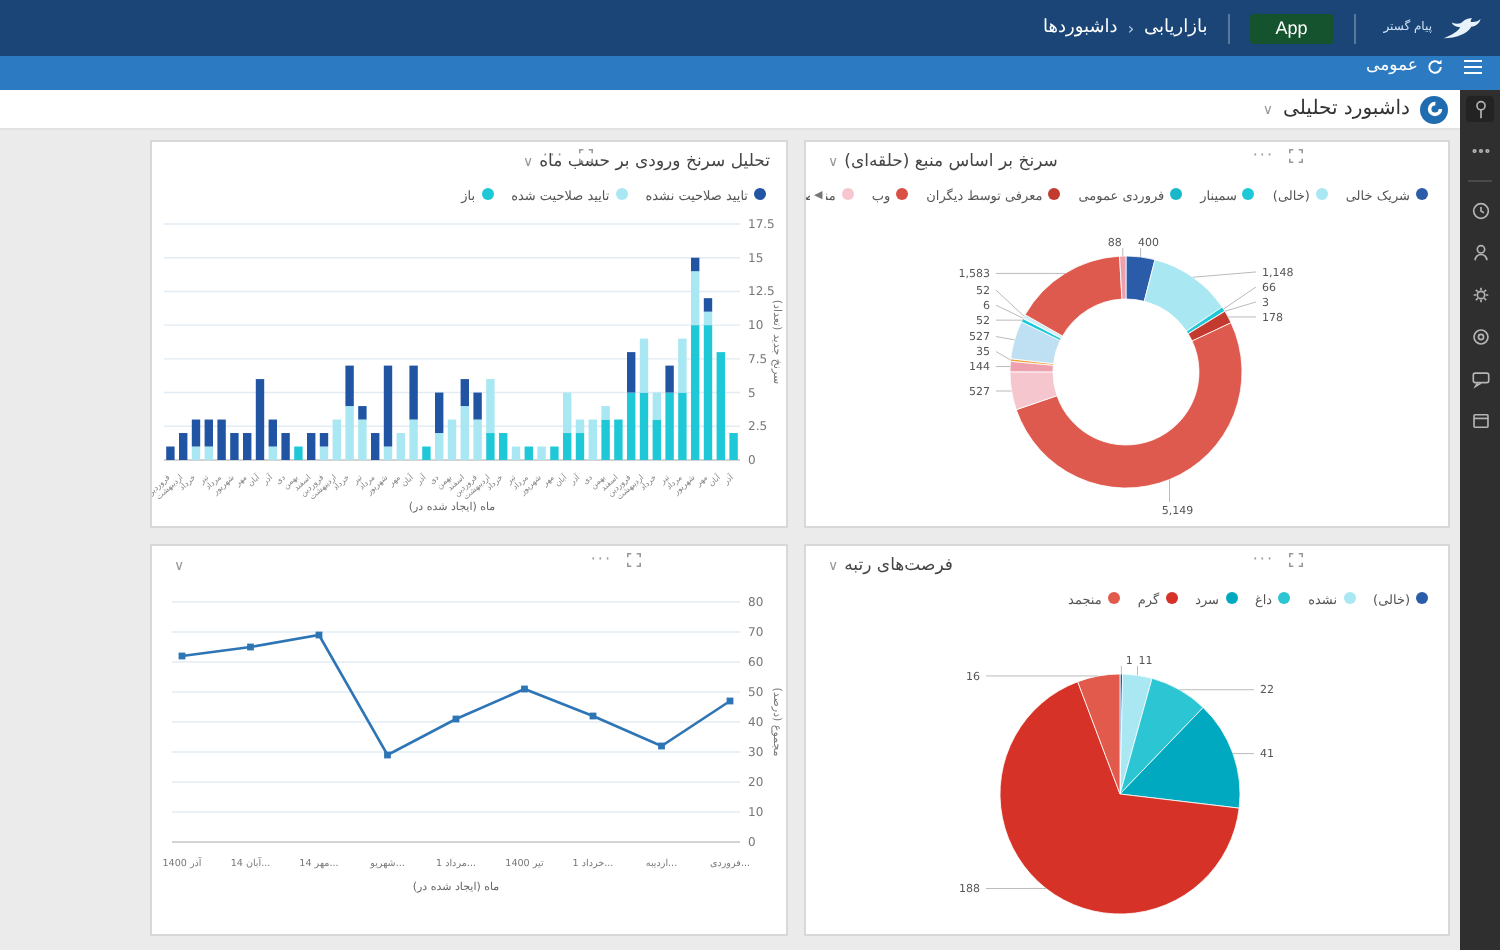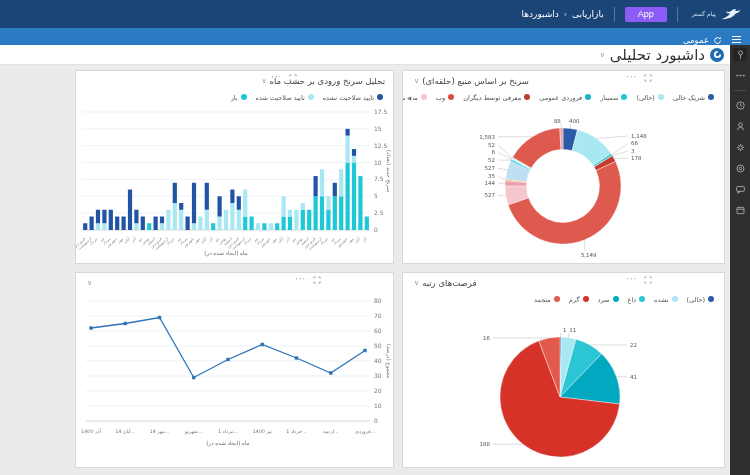--- a/index.html
+++ b/index.html
@@ -3,32 +3,32 @@
 <meta charset="utf-8">
 <style>
   *{margin:0;padding:0;box-sizing:border-box}
   body{font-family:"DejaVu Sans","Liberation Sans",sans-serif;background:#888;display:flex;justify-content:flex-start}
   .screen{position:relative;width:750px;height:475px;background:#ebebeb;overflow:hidden}
   
   .topbar{height:28px;background:#1a4576;display:flex;direction:rtl;align-items:center;color:#fff;padding:0 8px;gap:10px}
   .logo{display:flex;align-items:center;gap:4px;padding-left:4px}
   .logo-text{font-size:6px;color:#cfe2f5;line-height:1.1;text-align:center}
   .vsep{width:1px;height:15px;background:rgba(255,255,255,.28)}
-  .app-btn{background:#8b5cf6;border-radius:2px;font-size:9px;padding:2.5px 13px;cursor:pointer}
+  .app-btn{background:#14532d;border-radius:2px;font-size:9px;padding:2.5px 13px;cursor:pointer}
   .crumbs{font-size:9px;display:flex;direction:rtl;gap:5px;align-items:center}
   .crumbs .sep{font-size:8px;color:#bcd3ea}
   
-  .subbar{height:17px;background:#2b7ac2;display:flex;direction:rtl;align-items:flex-end;color:#fff;padding:0 7px;gap:8px;font-size:8.5px}
+  .subbar{height:17px;background:#2b7ac2;display:flex;direction:rtl;align-items:flex-start;color:#fff;padding:0 7px;gap:8px;font-size:8.5px}
   .burger{display:flex;flex-direction:column;gap:1.6px;cursor:pointer;padding:2px}
   .burger i{display:block;width:9px;height:1.2px;background:#fff}
   .sub-label{display:flex;align-items:center;gap:4px}
   
   .titlebar{height:20px;background:#fff;display:flex;direction:rtl;align-items:center;padding:0 26px 0 8px;gap:5px;border-bottom:1px solid #e2e2e2}
   .title-ic{width:14px;height:14px;border-radius:50%;background:#1f6db0;display:flex;align-items:center;justify-content:center;flex:0 0 auto}
-  .page-title{font-size:15px;color:#333}
+  .page-title{font-size:10px;color:#333}
   .pt-chev{font-size:7px;color:#999;cursor:pointer}
   
   .rail{position:absolute;right:0;top:45px;bottom:0;width:20px;background:#2f2f2f;display:flex;flex-direction:column;align-items:center;padding-top:3px;gap:8px;z-index:5}
   .ric{width:14px;height:13px;display:flex;align-items:center;justify-content:center;cursor:pointer}
   .ric.first{background:#232323;border-radius:2px}
   .rail-div{width:12px;height:1px;background:#4a4a4a}
   
   .content{position:absolute;top:65px;left:0;right:20px;bottom:0}
   .card{position:absolute;background:#fff;border:1px solid #d8d8d8}
   .c1{left:75px;top:5px;width:319px;height:194px}

